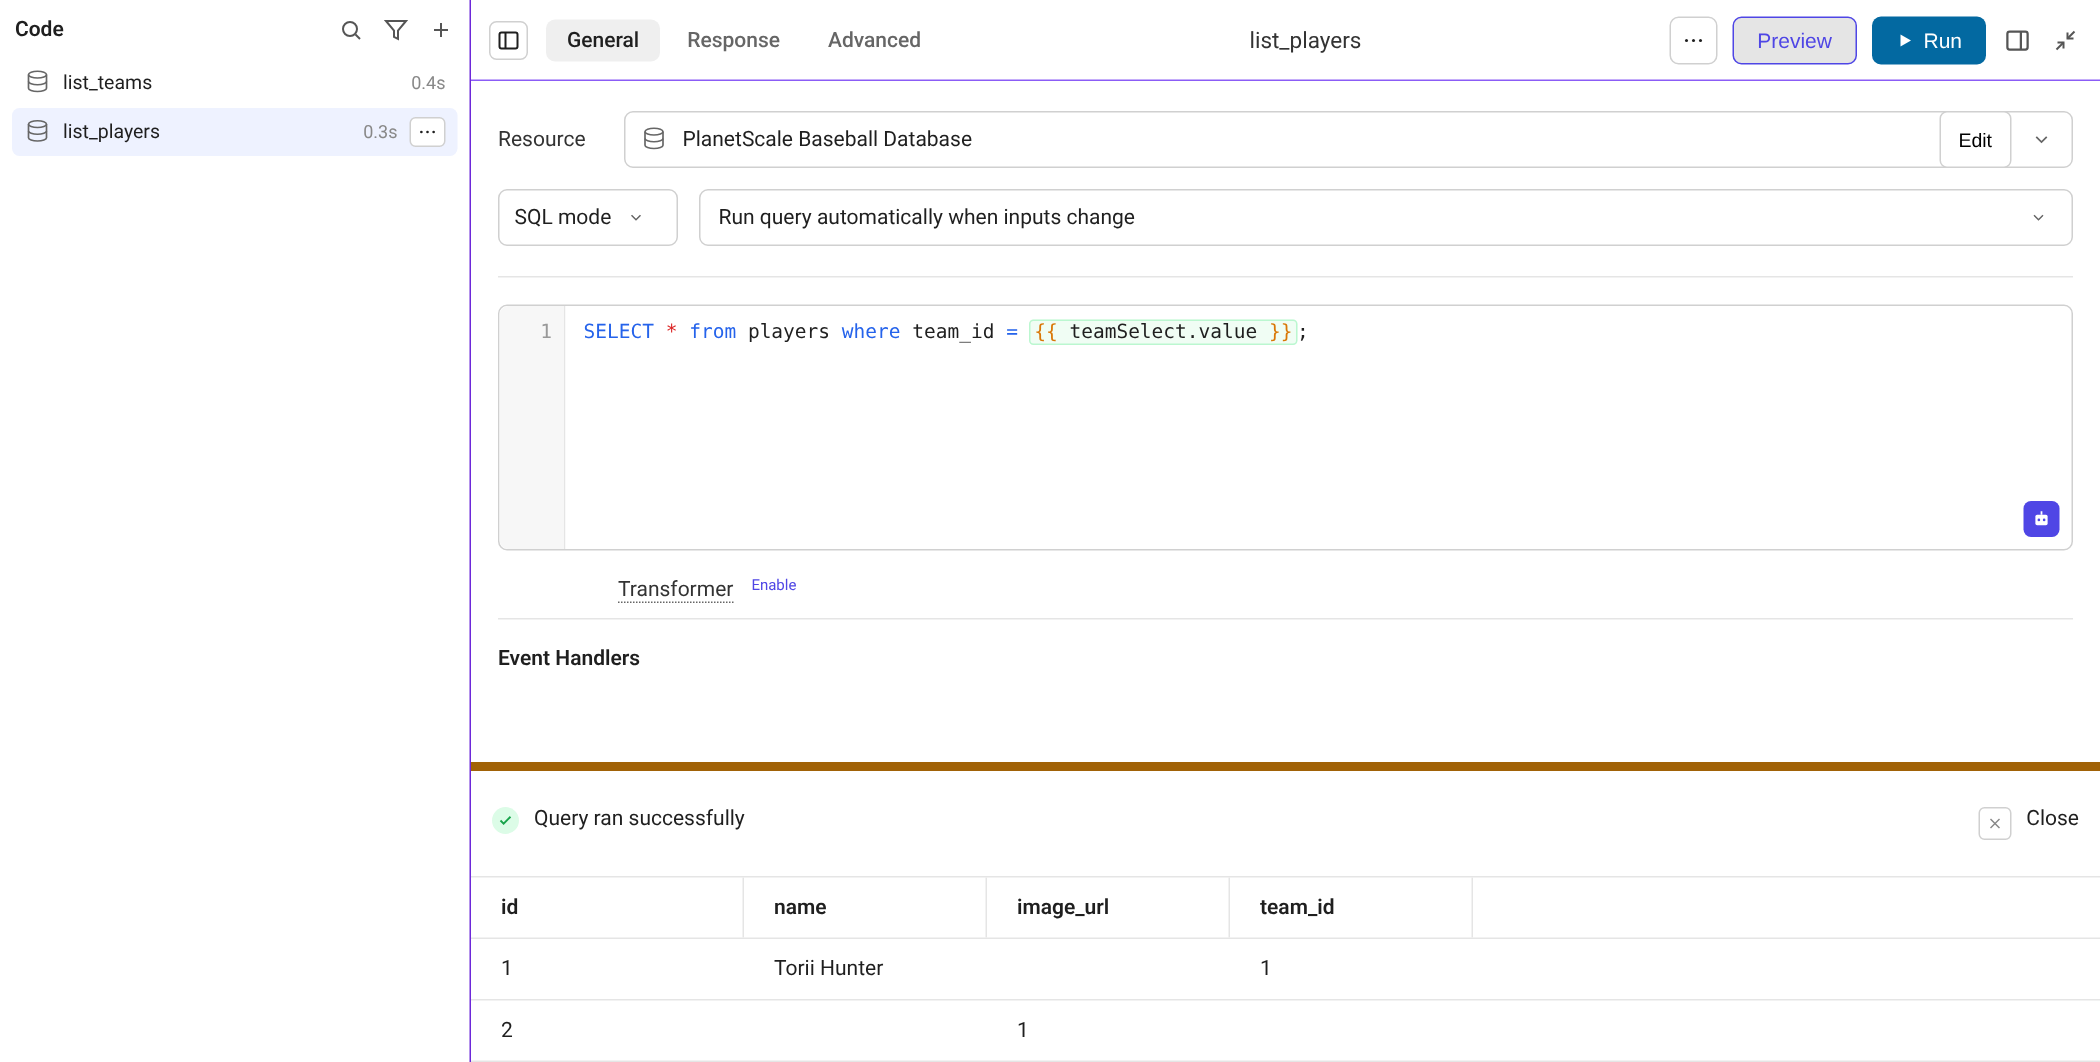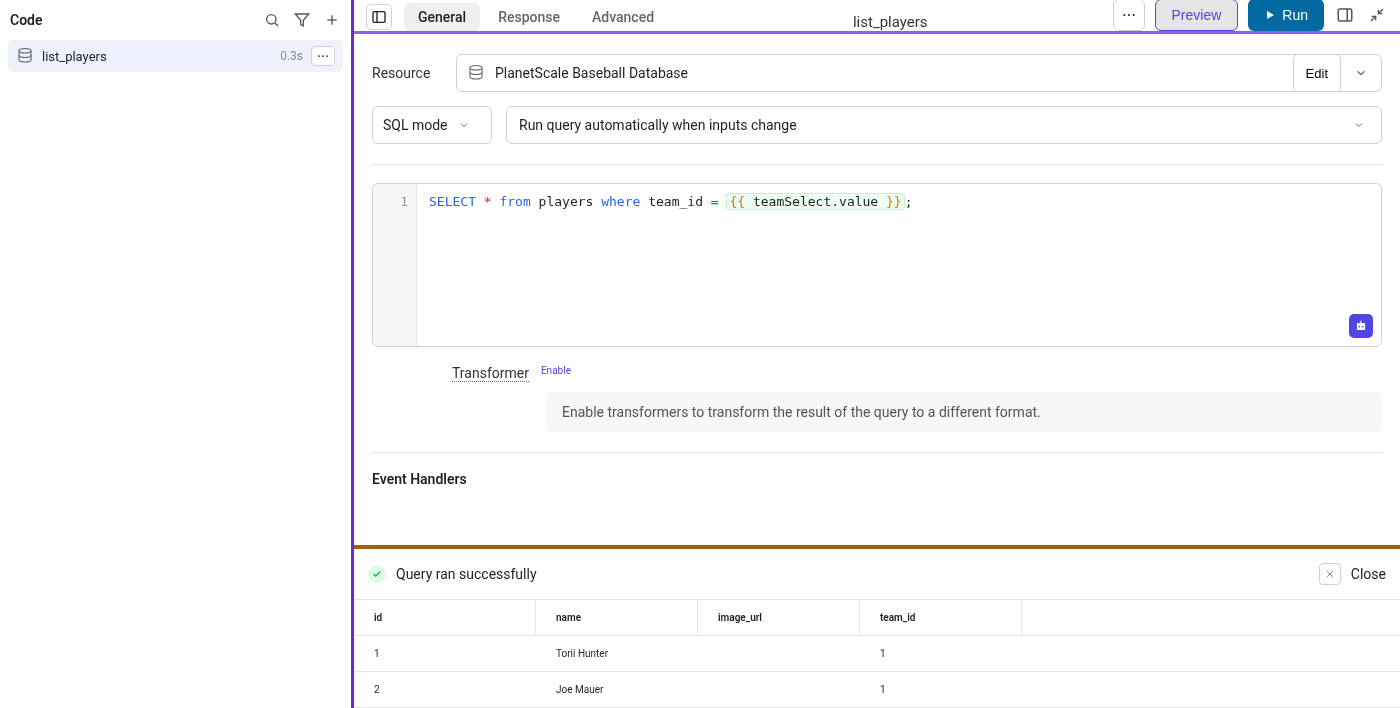--- a/index.html
+++ b/index.html
@@ -12,22 +12,22 @@
       font-size: 13px;
       color: #1f1f1f;
       background: #ffffff;
       width: 1400px;
       height: 708px;
       overflow: hidden;
       display: flex;
     }
     
     .sidebar {
-      width: 354px;
-      border-right: 3px solid #6d28d9;
+      width: 314px;
+      border-right: 1px solid #6d28d9;
       display: flex;
       flex-direction: column;
     }
     .sidebar-header {
       display: flex;
       align-items: center;
       justify-content: space-between;
       padding: 8px 10px;
       height: 40px;
     }
@@ -90,25 +90,25 @@
       color: #666;
     }
     
     .main {
       flex: 1;
       display: flex;
       flex-direction: column;
       min-width: 0;
     }
     .toolbar {
-      height: 34px;
-      display: flex;
-      align-items: flex-end;
+      height: 54px;
+      display: flex;
+      align-items: center;
       padding: 0 12px;
-      border-bottom: 3px solid #8b5cf6;
+      border-bottom: 1px solid #8b5cf6;
       gap: 8px;
     }
     .toolbar-left {
       display: flex;
       align-items: center;
       gap: 6px;
     }
     .panel-toggle {
       width: 26px;
       height: 26px;
@@ -357,24 +357,24 @@
       background: #e5e5e5;
       margin-bottom: 18px;
     }
     .section-title {
       font-size: 14px;
       font-weight: 600;
       margin-bottom: 14px;
     }
     
     .status-bar {
-      border-top: 4px solid #a16207;
-      padding: 14px 14px;
-      display: flex;
-      align-items: center;
+      border-top: 6px solid #a16207;
+      padding: 24px 14px;
+      display: flex;
+      align-items: flex-start;
       gap: 10px;
     }
     .status-dot {
       width: 18px;
       height: 18px;
       border-radius: 50%;
       background: #dcfce7;
       display: flex;
       align-items: center;
       justify-content: center;
@@ -401,21 +401,21 @@
     
     .result-table {
       border-top: 1px solid #e5e5e5;
     }
     .table-header {
       display: flex;
       border-bottom: 1px solid #e5e5e5;
     }
     .th, .td {
       padding: 12px 20px;
-      font-size: 10px;
+      font-size: 14px;
       border-right: 1px solid #e5e5e5;
     }
     .th {
       font-weight: 600;
     }
     .col-id { width: 182px; }
     .col-name { width: 162px; }
     .col-image { width: 162px; }
     .col-team { width: 162px; }
     .col-extra { flex: 1; border-right: none; }
@@ -445,20 +445,31 @@
       </div>
       <div class="icon-btn">
         <svg width="16" height="16" viewBox="0 0 24 24" fill="none" stroke="currentColor" stroke-width="2">
             <line x1="12" y1="5" x2="12" y2="19"></line>
             <line x1="5" y1="12" x2="19" y2="12"></line>
           </svg>
       </div>
     </div>
   </div>
   <div class="sidebar-list">
+    <div class="sidebar-item">
+      <span class="db-icon">
+        <svg width="18" height="18" viewBox="0 0 24 24" fill="none" stroke="currentColor" stroke-width="1.5">
+            <ellipse cx="12" cy="5" rx="8" ry="3"></ellipse>
+            <path d="M4 5v6c0 1.7 3.6 3 8 3s8-1.3 8-3V5"></path>
+            <path d="M4 11v6c0 1.7 3.6 3 8 3s8-1.3 8-3v-6"></path>
+          </svg>
+      </span>
+      <span class="sidebar-item-label">list_teams</span>
+      <span class="sidebar-item-time">0.4s</span>
+    </div>
     <div class="sidebar-item selected">
       <span class="db-icon">
         <svg width="18" height="18" viewBox="0 0 24 24" fill="none" stroke="currentColor" stroke-width="1.5">
             <ellipse cx="12" cy="5" rx="8" ry="3"></ellipse>
             <path d="M4 5v6c0 1.7 3.6 3 8 3s8-1.3 8-3V5"></path>
             <path d="M4 11v6c0 1.7 3.6 3 8 3s8-1.3 8-3v-6"></path>
           </svg>
       </span>
       <span class="sidebar-item-label">list_players</span>
       <span class="sidebar-item-time">0.3s</span>
@@ -577,21 +588,20 @@
             <circle cx="15" cy="13" r="1.5" fill="#4f46e5"></circle>
             <line x1="12" y1="3" x2="12" y2="7" stroke="#fff" stroke-width="2"></line>
           </svg>
       </div>
     </div>
 
     <div class="transformer-row">
       <span class="transformer-label">Transformer</span>
       <span class="enable-link">Enable</span>
     </div>
-    <div class="transformer-hint">Enable transformers to transform the result of the query to a different format.</div>
 
     <div class="divider2"></div>
 
     <div class="section-title">Event Handlers</div>
   </div>
 
   <div class="status-bar">
     <div class="status-dot">
       <svg width="10" height="10" viewBox="0 0 24 24" fill="none" stroke="#16a34a" stroke-width="3">
           <polyline points="20 6 9 17 4 12"></polyline>
@@ -617,19 +627,18 @@
     </div>
     <div class="table-row">
       <div class="td col-id">1</div>
       <div class="td col-name">Torii Hunter</div>
       <div class="td col-image"></div>
       <div class="td col-team">1</div>
       <div class="td col-extra"></div>
     </div>
     <div class="table-row">
       <div class="td col-id">2</div>
-      <div class="td col-name">Joe Mauer</div>
       <div class="td col-image"></div>
       <div class="td col-team">1</div>
       <div class="td col-extra"></div>
     </div>
   </div>
 </div>
 
 </body></html>

